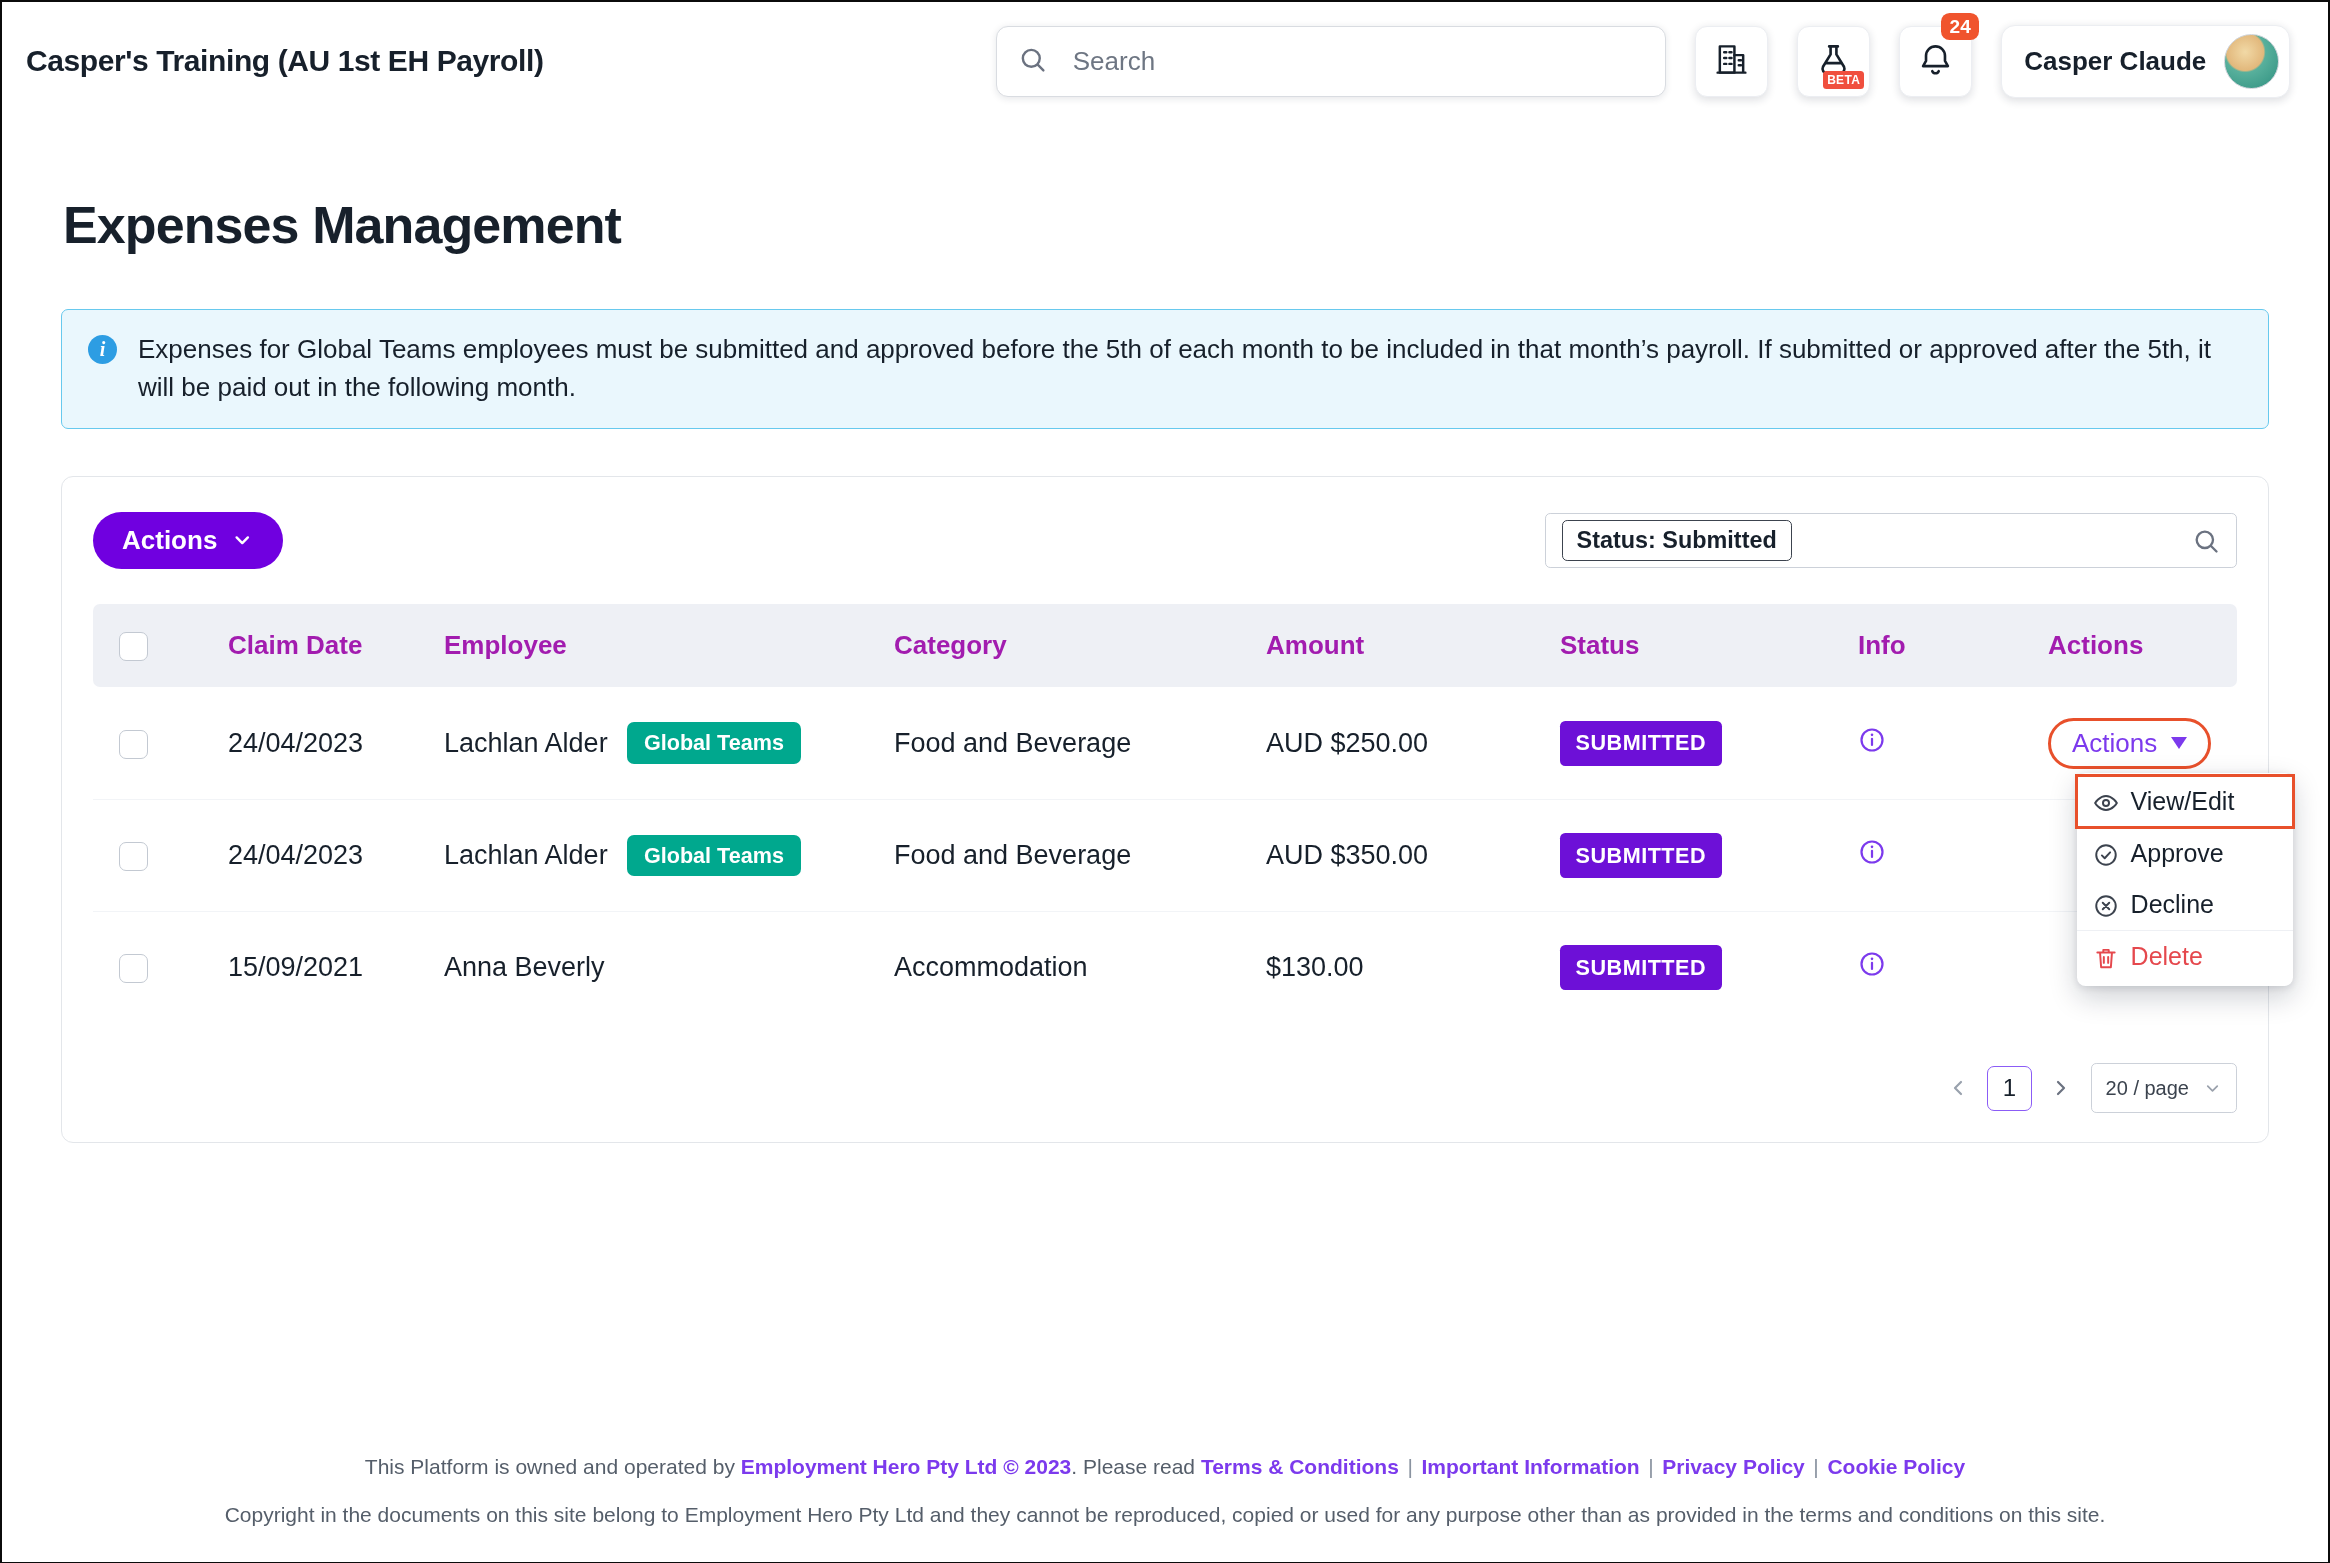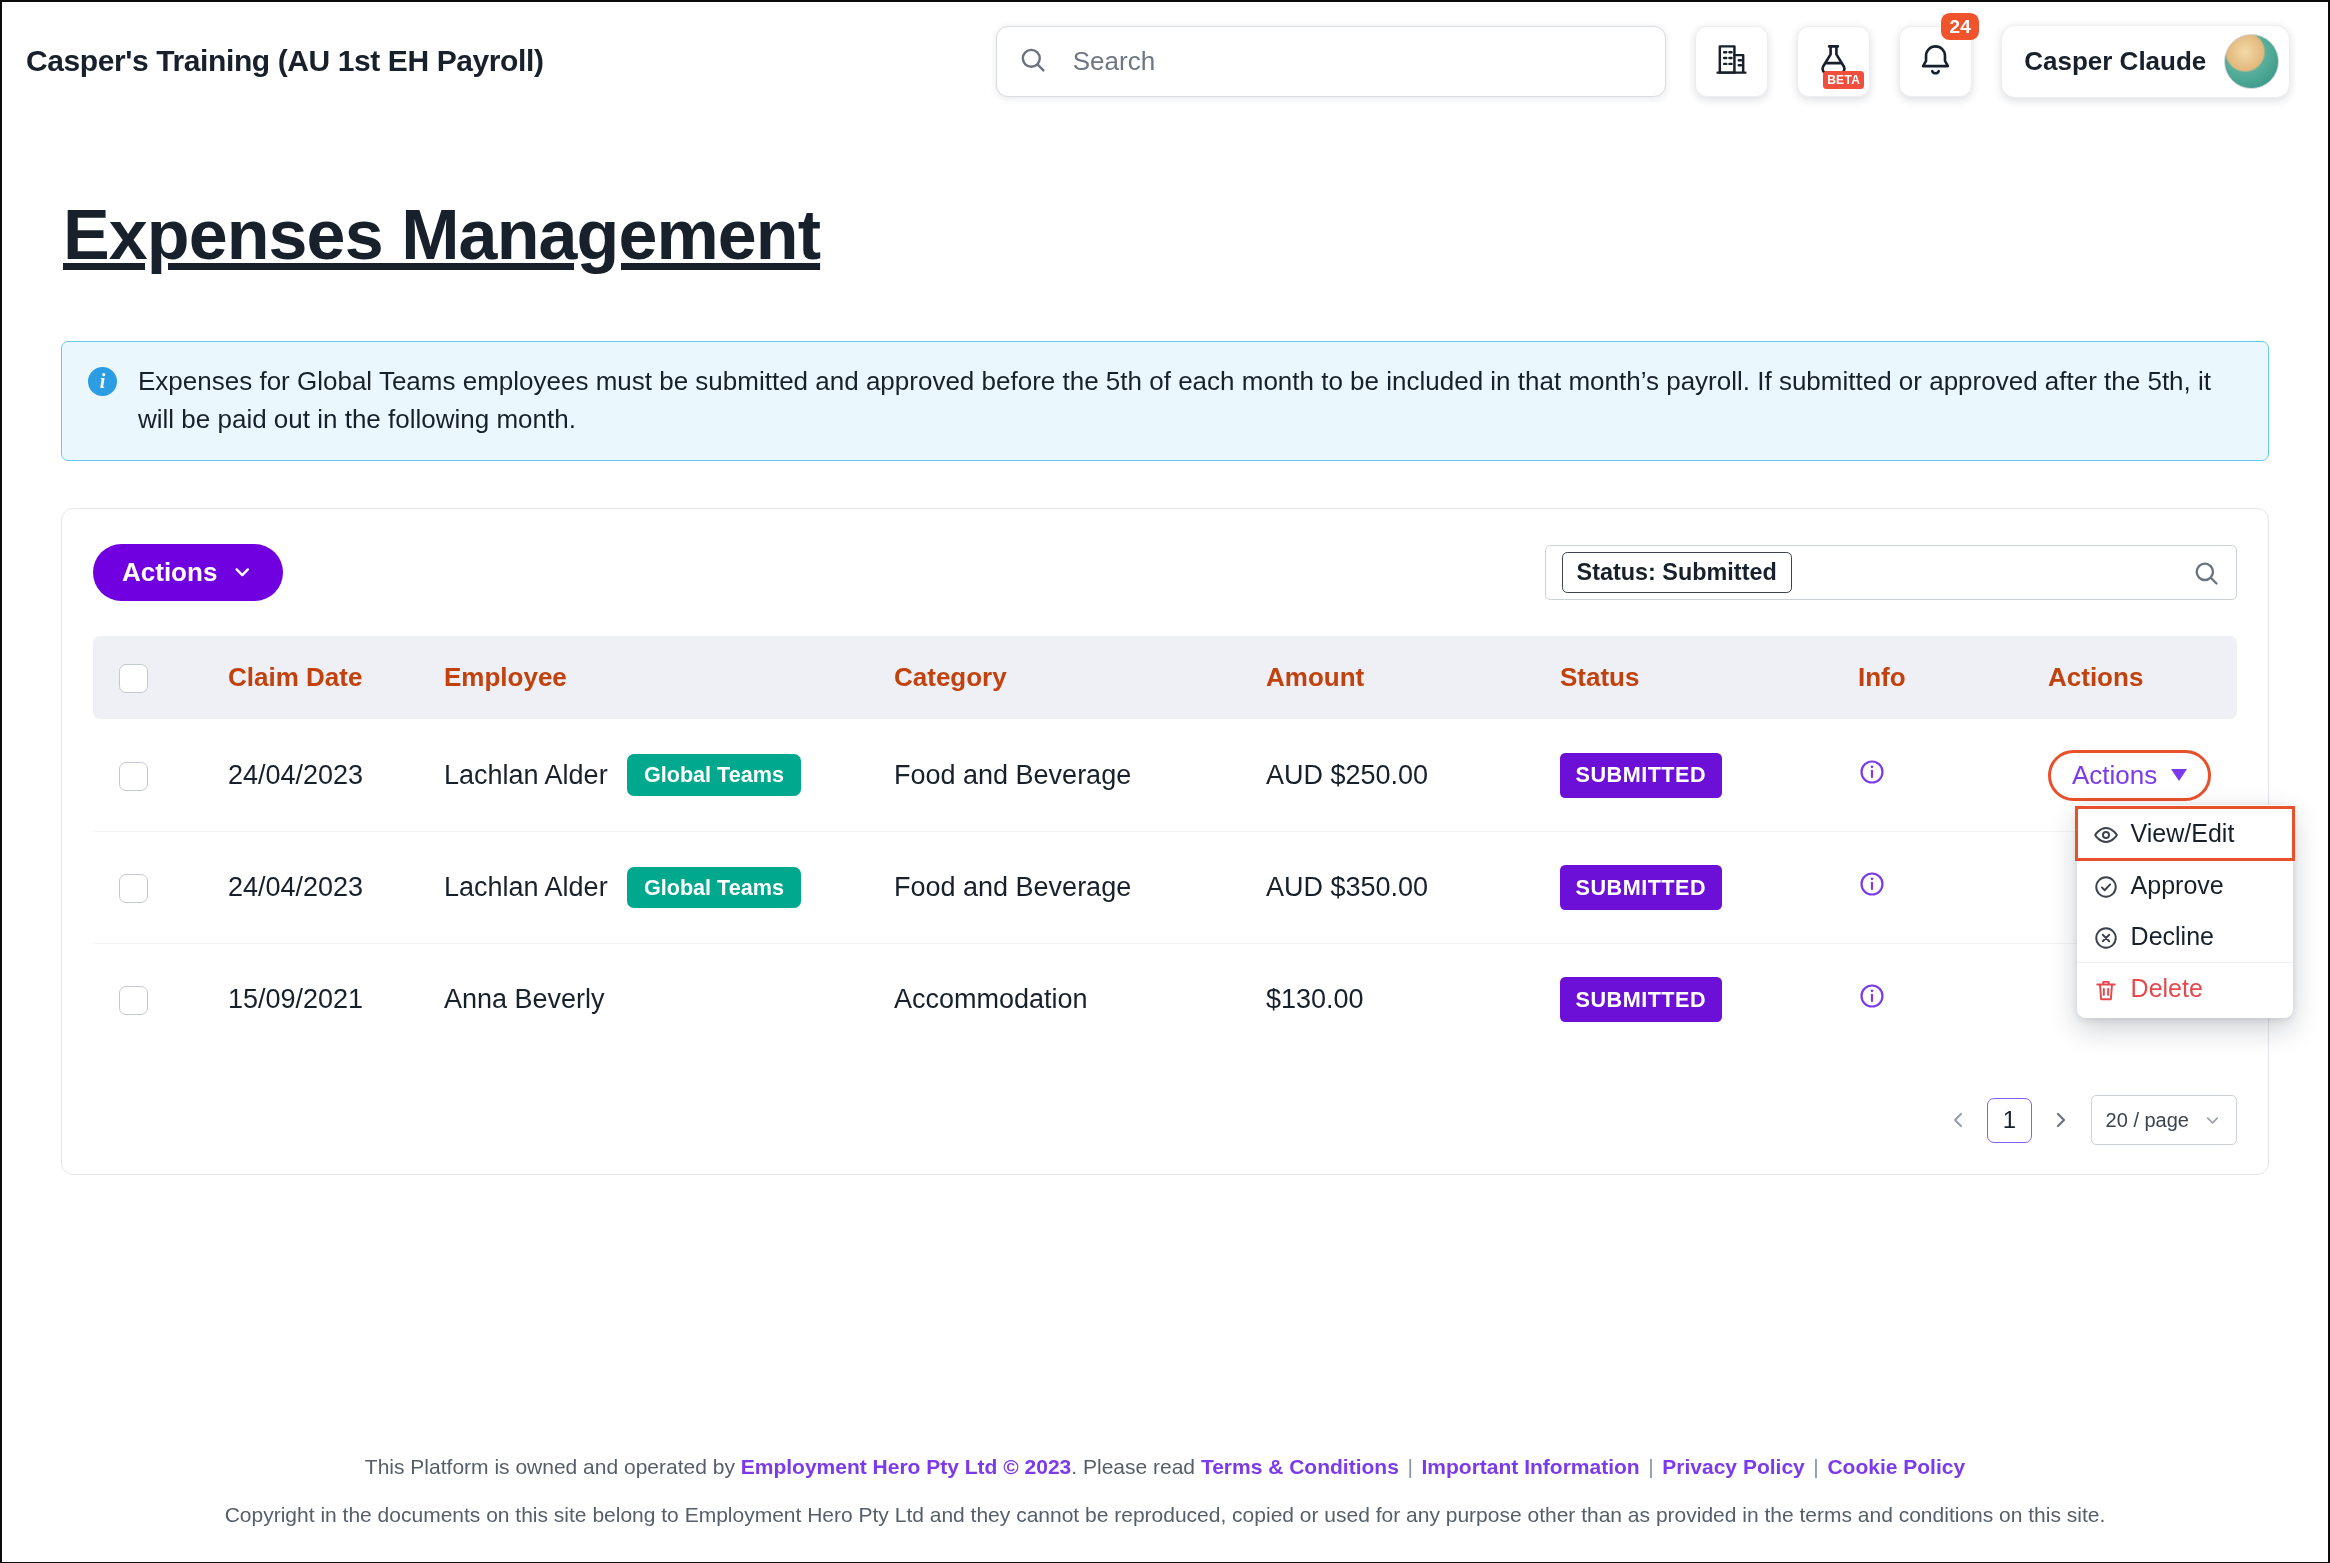--- a/index.html
+++ b/index.html
@@ -48,21 +48,21 @@
     display:flex; align-items:center; gap:17.3px; padding:0 10.4px 0 22.5px; cursor:pointer;
   }
   .user-name { font-size:26px; font-weight:700; white-space:nowrap; }
   .avatar {
     width:55px; height:55px; border-radius:50%;
     background:radial-gradient(circle at 38% 32%, #f1d9a6 0%, #e2b87c 38%, #58b09c 42%, #2e8f7f 100%);
     border:1.7px solid #cfd4da;
   }
 
   
-  .page-title { margin:97px 0 12px 61px; font-size:70px; font-weight:800; letter-spacing:-0.9px;text-decoration:underline; }
+  .page-title { margin:97px 0 0 61px; font-size:52px; font-weight:800; letter-spacing:-0.9px; }
   .banner {
     margin:54px 59px 0; background:#eaf7fd; border:1.7px solid #67c9ee; border-radius:7px;
     padding:21.6px 26px; display:flex; gap:21px;
     font-size:26px; line-height:1.45; color:#17202b;
   }
   .banner-info-icon {
     flex:none; margin-top:4.3px; width:29px; height:29px; border-radius:50%;
     background:#2d9de3; color:#fff; display:flex; align-items:center; justify-content:center;
     font-size:20px; font-weight:800; font-style:italic; font-family:"Liberation Serif","DejaVu Serif",serif;
   }
@@ -79,21 +79,21 @@
     width:692px; height:55px; border:0.9px solid #ccd1d9; border-radius:5.2px; background:#fff;
     display:flex; align-items:center; padding:0 15.6px;
   }
   .filter-tag { border:1.7px solid #3c434e; border-radius:5.2px; padding:6px 14px; font-size:23.4px; font-weight:700; color:#17202b; cursor:pointer; }
   .filter-search { margin-left:auto; display:flex; cursor:pointer; }
 
   
   table.expenses { width:100%; border-collapse:separate; border-spacing:0; }
   thead th {
     background:#eef0f5; font-size:26px; font-weight:700; text-align:left;
-    height:83px; padding:0 14px; color:#c2410c;
+    height:83px; padding:0 14px; color:#a21caf;
   }
   thead th:first-child { border-radius:7px 0 0 7px; }
   thead th:last-child { border-radius:0 7px 7px 0; }
   .col-check { width:121px; padding-left:26px !important; }
   tbody td { font-size:27px; height:112px; padding:0 14px; color:#17202b; }
   tbody tr + tr td { border-top:0.9px solid #f2f4f7; }
   .checkbox { width:29px; height:29px; border:1.7px solid #c3c9d2; border-radius:7px; display:inline-block; background:#fff; cursor:pointer; vertical-align:middle; }
   .emp-cell { display:flex; align-items:center; gap:19px; }
   .badge-team { background:#00a88e; color:#fff; font-size:21.6px; font-weight:700; padding:7.8px 17.3px; border-radius:7px; white-space:nowrap; }
   .badge-status { background:#6d10d7; color:#fff; font-size:21.6px; font-weight:700; letter-spacing:0.5px; padding:9.5px 15.6px; border-radius:5.2px; display:inline-block; }

